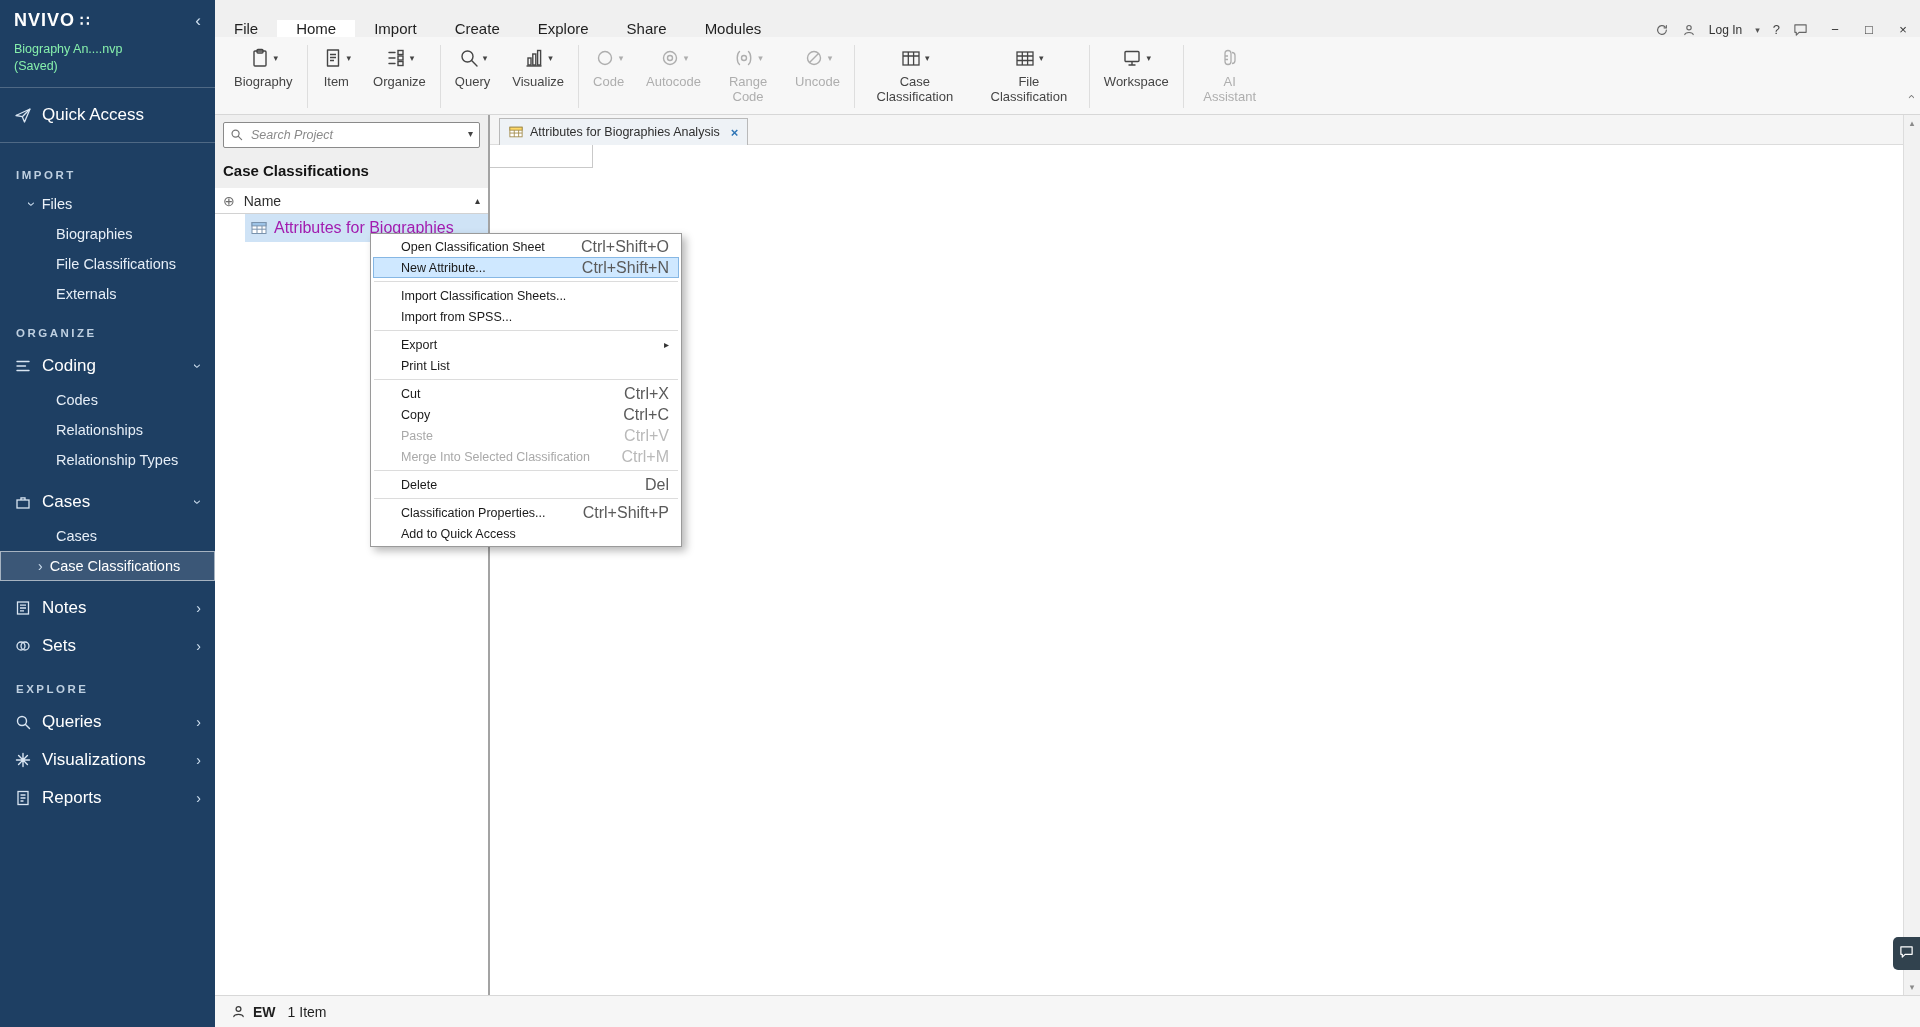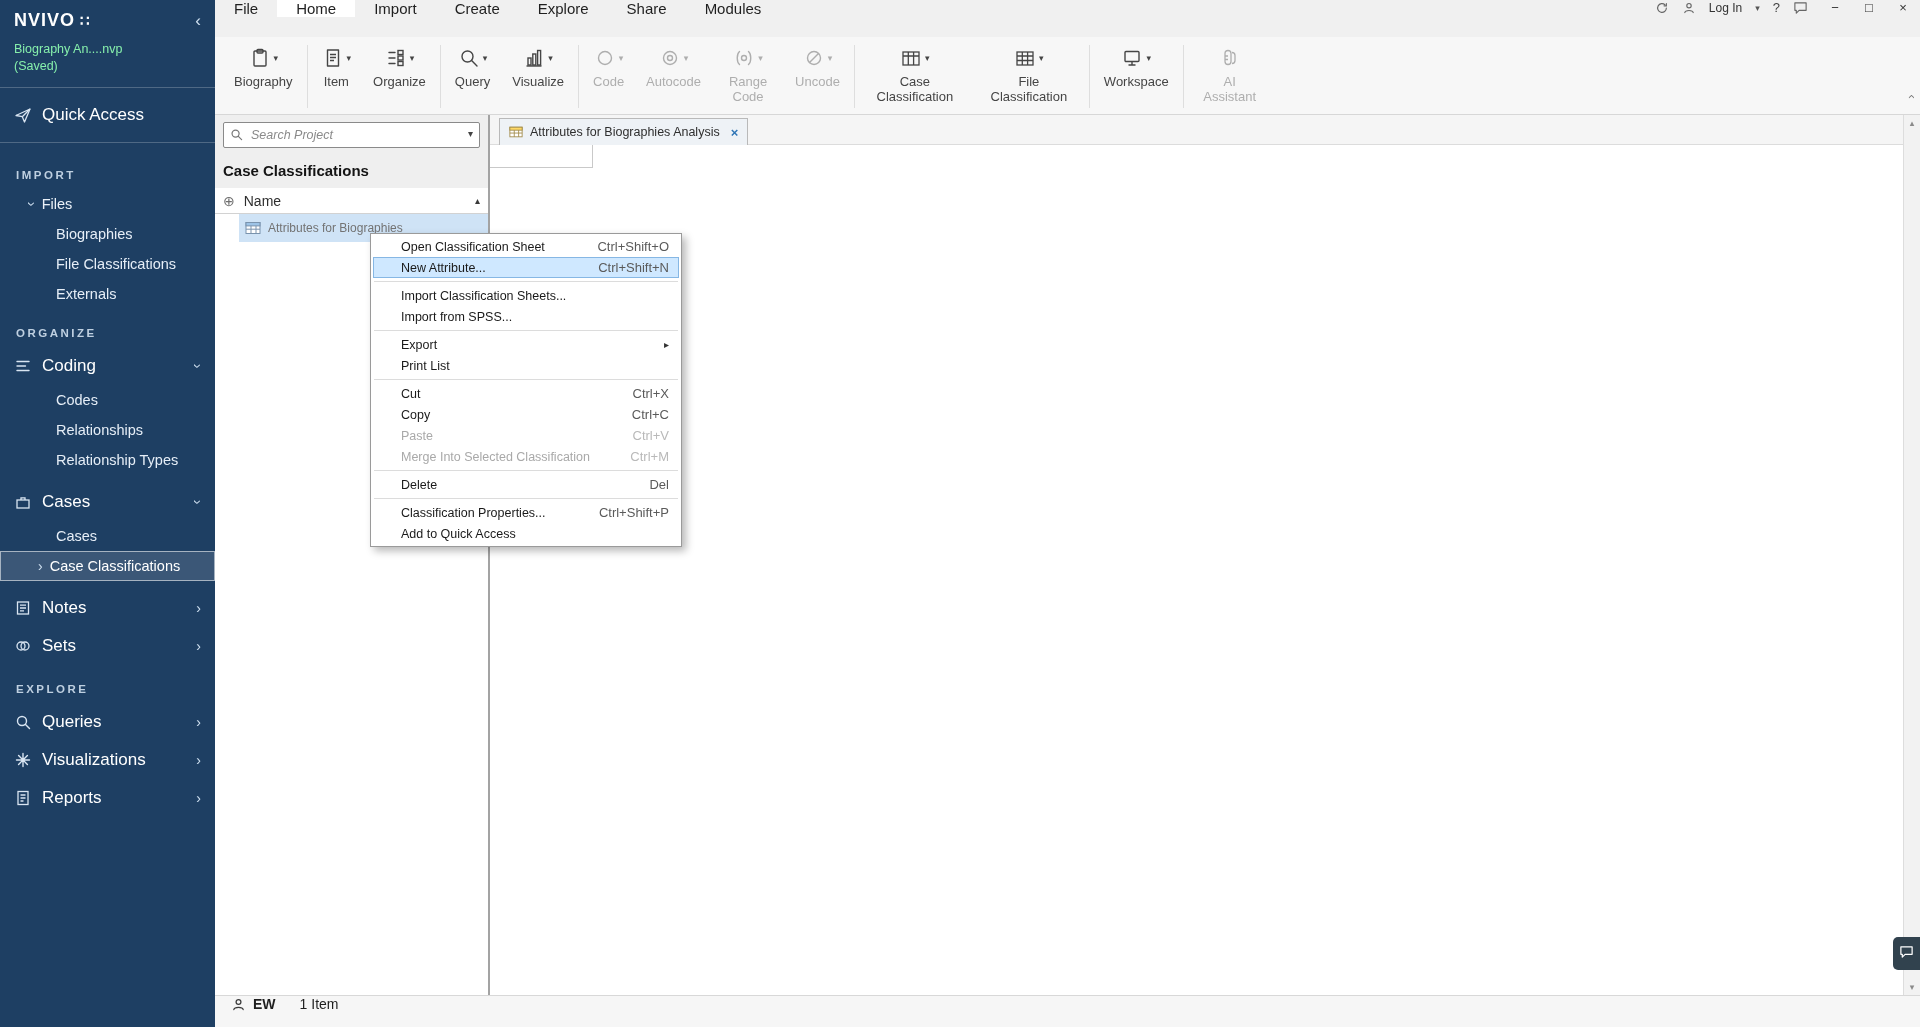--- a/index.html
+++ b/index.html
@@ -27,21 +27,21 @@
   .sb-row.selected{background:rgba(255,255,255,.13);outline:1px solid rgba(255,255,255,.55);outline-offset:-1px;
      padding-left:38px;gap:7px;color:#fff}
   .sicon{display:inline-flex;width:18px;justify-content:center;color:#d9e5f2}
   .sicon svg{display:block}
   .gap-top{margin-top:8px}
 
   
   .main{flex:1;display:flex;flex-direction:column;min-width:0}
 
   
-  .menubar{height:37px;background:#f0f0f0;display:flex;align-items:flex-start;flex-shrink:0}
+  .menubar{height:37px;background:#f0f0f0;display:flex;align-items:flex-end;flex-shrink:0}
   .mtab{padding:0 19px;display:flex;align-items:center;font-size:15px;color:#1f1f1f;cursor:default}
   .mtab.active{background:#fff}
   .mb-right{margin-left:auto;display:flex;align-items:center;gap:13px;padding-right:10px;color:#555}
   .mb-right .login{font-size:12px;color:#333}
   .mb-right .help{font-size:13px;color:#444}
   .tb-icon{display:inline-flex;color:#666}
   .mb-right .caret{font-size:9px;color:#555}
   .winctl{display:flex;align-items:stretch}
   .winbtn{width:34px;display:flex;align-items:center;justify-content:center;font-size:13px;color:#333;cursor:default}
 
@@ -66,48 +66,48 @@
   .search-input::placeholder{color:#8a8a8a;font-style:italic}
   .search-mag{position:absolute;left:7px;top:5px;color:#777}
   .search-caret{position:absolute;right:7px;top:6px;font-size:10px;color:#444}
   .panel-title{font-size:15px;font-weight:bold;color:#141414;padding:9px 10px 9px 8px}
   .list{flex:1;background:#fff;display:flex;flex-direction:column}
   .col-header{height:26px;display:flex;align-items:center;gap:9px;padding:0 8px;border-bottom:1px solid #d2d2d2;
     color:#2e2e2e;font-size:14px;background:#fff}
   .plus-icon{color:#6f6f6f;font-size:14px}
   .sort{margin-left:auto;font-size:10px;color:#3a3a3a}
   .list-row{height:28px;display:flex;align-items:stretch}
-  .list-row .hl{margin-left:24px;flex:1;background:#cfe3f6;display:flex;align-items:center;gap:7px;
-    padding:0 6px;font-size:12px;color:#737373}
+  .list-row .hl{margin-left:30px;flex:1;background:#cfe3f6;display:flex;align-items:center;gap:7px;
+    padding:0 6px;font-size:16px;color:#a21caf}
   .sheet-ico{display:inline-flex}
 
   .detail{flex:1;display:flex;flex-direction:column;background:#fff;min-width:0}
   .tabbar{height:30px;background:#f5f5f5;border-bottom:1px solid #dcdcdc;display:flex;align-items:flex-end;
     padding-left:9px;flex-shrink:0}
   .dtab{height:27px;background:#eef2f6;border:1px solid #b9b9b9;border-bottom:none;display:flex;align-items:center;
     gap:7px;padding:0 9px;font-size:12.5px;color:#2e2e2e;margin-bottom:-1px;position:relative;z-index:2}
   .dtab .close{color:#2e75b6;font-weight:bold;font-size:13px;margin-left:4px;cursor:default}
   .corner-box{width:103px;height:23px;background:#fff;border:1px solid #c9c9c9;border-top:none;border-left:none}
   .detail-body{flex:1;background:#fff}
 
   .vscroll{width:17px;flex-shrink:0;background:#f2f2f2;border-left:1px solid #ddd;display:flex;flex-direction:column;
     align-items:center;justify-content:space-between;padding:3px 0}
   .vs-arrow{font-size:9px;color:#8a8a8a}
 
   
-  .statusbar{height:32px;background:#f6f6f6;border-top:1px solid #d8d8d8;display:flex;align-items:flex-start;gap:24px;
+  .statusbar{height:32px;background:#f6f6f6;border-top:1px solid #d8d8d8;display:flex;align-items:center;gap:12px;
     padding-left:16px;font-size:14px;color:#1f1f1f;flex-shrink:0}
   .user{display:flex;align-items:center;gap:7px;font-weight:bold}
   .user .uic{display:inline-flex;color:#3a3a3a}
 
   
   .context-menu{position:absolute;left:370px;top:233px;width:312px;background:#fff;border:1px solid #9a9a9a;
     box-shadow:4px 4px 8px rgba(0,0,0,.28);padding:2px;z-index:50;font-size:12.5px;color:#1a1a1a}
   .cm-item{height:21px;display:flex;align-items:center;padding:0 10px 0 28px;white-space:nowrap;cursor:default}
-  .cm-item .sc{margin-left:auto;color:#5a5a5a;padding-left:18px;font-size:13px}
+  .cm-item .sc{margin-left:auto;color:#5a5a5a;padding-left:18px;font-size:16px}
   .cm-item.hl{background:#cfe8ff;outline:1px solid #86b7e4;outline-offset:-1px}
   .cm-item.disabled{color:#a9a9a9}
   .cm-item.disabled .sc{color:#b9b9b9}
   .cm-sep{border-top:1px solid #dcdcdc;margin:3px 1px}
   .sub-arrow{margin-left:auto;font-size:10px;color:#333}
 
   
   .chat-fab{position:absolute;right:0;top:937px;width:27px;height:33px;background:#31424e;border-radius:5px 0 0 5px;
     display:flex;align-items:center;justify-content:center;z-index:60;color:#fff}
 </style>

